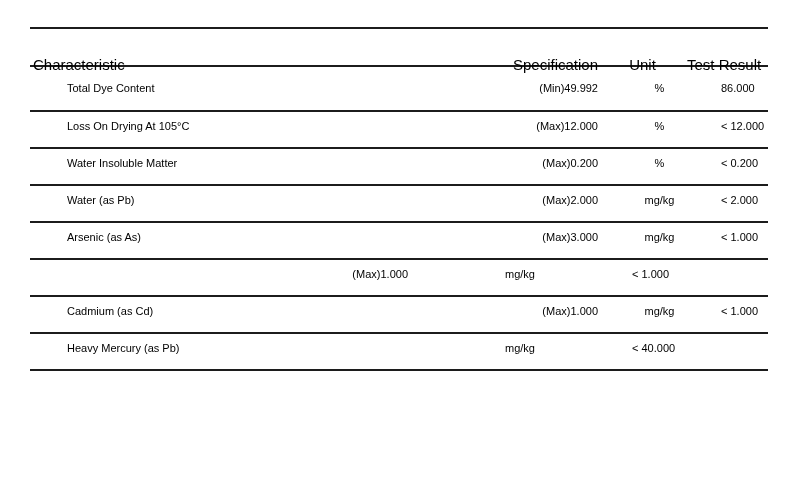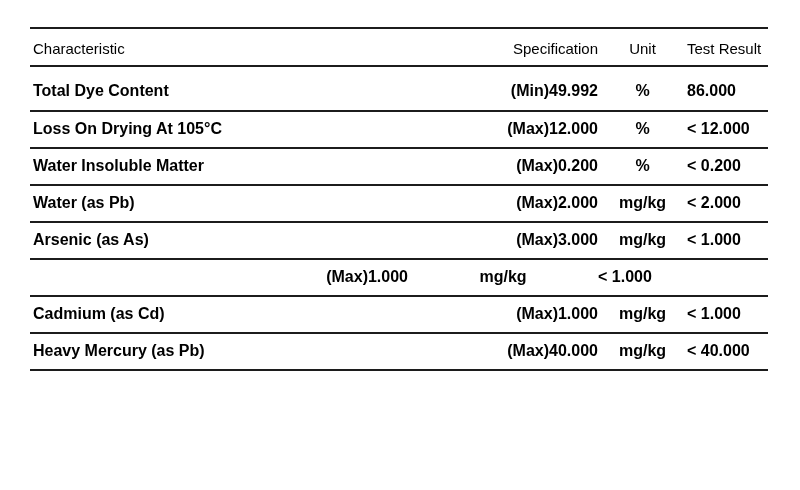--- a/index.html
+++ b/index.html
@@ -27,29 +27,30 @@
     grid-template-columns: 378px 190px 89px 81px;
     border-bottom: 2px solid #1c1c1c;
     box-sizing: border-box;
   }
   .header-row {
     height: 38px;
   }
   .header-row .cell {
     font-size: 15px;
     font-weight: 400;
-    padding-top: 11px;
+    padding-top: 27px;
   }
   .data-row {
     height: 37px;
   }
   .data-row .cell {
-    font-size: 16px;
-    font-weight: 700;
+    font-size: 11px;
+    font-weight: 400;
     padding-top: 8px;
+    margin-left: 34px;
   }
   .data-row.first {
     height: 45px;
   }
   .data-row.first .cell {
     padding-top: 15px;
   }
   .cell {
     box-sizing: border-box;
     white-space: nowrap;
@@ -116,18 +117,17 @@
 
   <div class="row data-row">
     <div class="cell col-characteristic">Cadmium (as Cd)</div>
     <div class="cell col-specification">(Max)1.000</div>
     <div class="cell col-unit">mg/kg</div>
     <div class="cell col-result">&lt; 1.000</div>
   </div>
 
   <div class="row data-row">
     <div class="cell col-characteristic">Heavy Mercury (as Pb)</div>
-    <div class="cell col-specification">(Max)40.000</div>
     <div class="cell col-unit">mg/kg</div>
     <div class="cell col-result">&lt; 40.000</div>
   </div>
 
 </div>
 
 </body></html>

